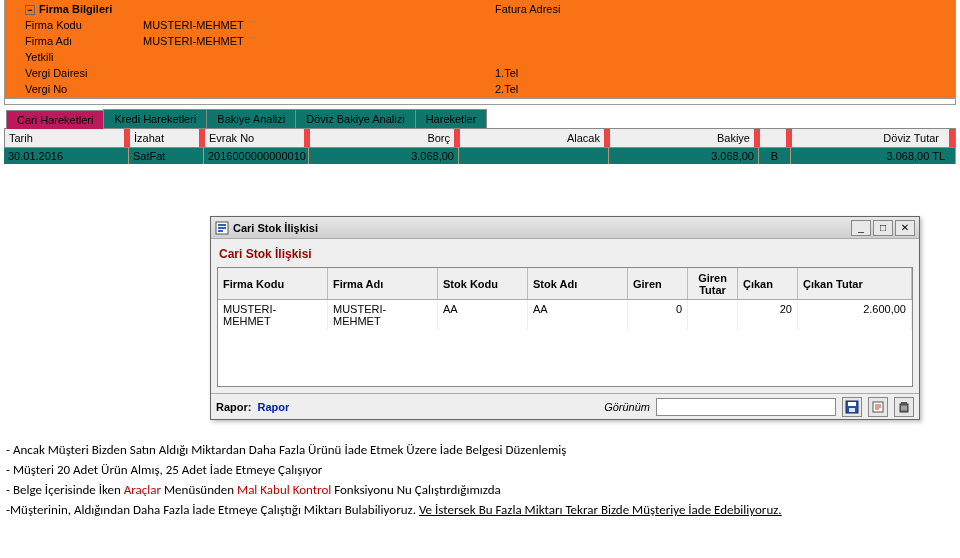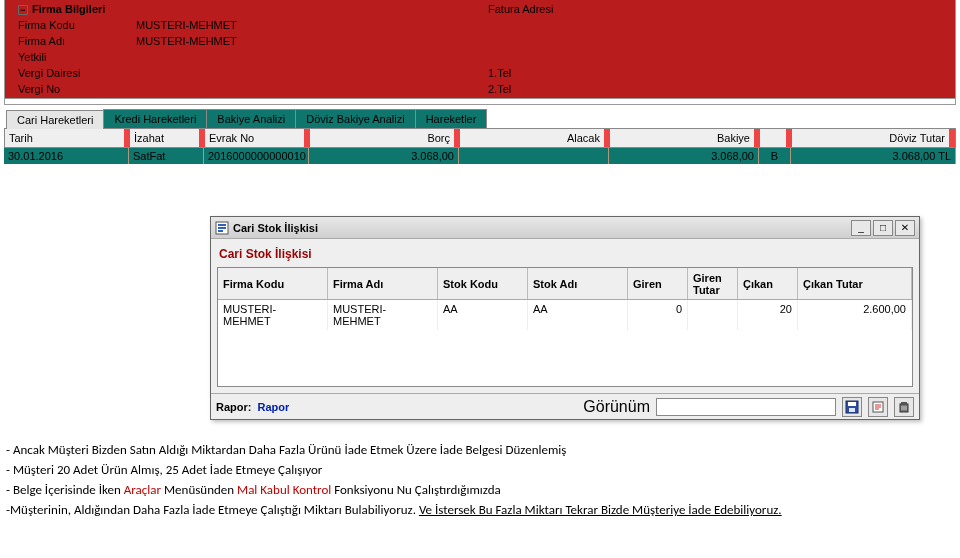--- a/index.html
+++ b/index.html
@@ -1,51 +1,51 @@
 <!DOCTYPE html>
 <html><head>
 <meta charset="utf-8">
 <style>
   * { box-sizing: border-box; margin: 0; padding: 0; }
   body { font-family: Tahoma, Arial, sans-serif; font-size: 11px; background: #fff; color: #000; }
   .outer { width: 960px; height: 558px; position: relative; }
 
   
-  .form-shell { border: 1px solid #999; border-top: none; margin: 0 4px; background: #b91c1c; padding: 1px 9px; }
+  .form-shell { border: 1px solid #999; border-top: none; margin: 0 4px; background: #f97316; padding: 1px 16px; }
   .form-cols { display: flex; }
   .col-left { flex: 0 0 470px; }
   .col-right { flex: 1; }
   .row { display: flex; align-items: center; height: 16px; padding: 0 4px; }
   .row .lbl { width: 118px; color: #000; }
   .row .val { flex: 1; }
   .section-header .lbl { font-weight: bold; }
   .treebox { display: inline-block; width: 10px; height: 10px; border: 1px solid #666; text-align: center; line-height: 8px; font-size: 9px; margin-right: 4px; }
   .col-right .lbl { width: 90px; }
 
   .thin-strip { height: 6px; border: 1px solid #999; border-top: none; margin: 0 4px; background: #fff; }
 
   
   .tabs-wrap { margin: 2px 4px 0 4px; }
   .tabstrip { display: flex; align-items: flex-end; border-bottom: 1px solid #888; padding-left: 2px; height: 22px; }
   .tab { padding: 3px 10px; font-size: 11px; background: #0f766e; border: 1px solid #888; border-bottom: none; margin-right: -1px; cursor: pointer; }
-  .tab.active { background: #e5e5e5; position: relative; top: 1px; }
+  .tab.active { background: #be185d; position: relative; top: 1px; }
   .grid-header { display: flex; border: 1px solid #888; border-top: none; background: #efefef; }
   .gh-cell { border-right: 6px solid #ef4444; padding: 3px 4px; font-size: 11px; }
   .grid-row { display: flex; background: #0f766e; color: #000; font-size: 11px; }
   .gr-cell { padding: 2px 4px; border-right: 1px solid #a99a80; }
 
   
   .c-tarih  { width: 125px; }
   .c-izahat { width: 75px; }
   .c-evrak  { width: 105px; }
   .c-borc   { width: 150px; text-align: right; }
   .c-alacak { width: 150px; text-align: right; }
   .c-bakiye { width: 150px; text-align: right; }
   .c-bspc   { width: 32px; text-align: center; }
-  .c-doviz  { flex: 1; text-align: right; padding-right: 4px; }
+  .c-doviz  { flex: 1; text-align: right; padding-right: 10px; }
 
   
   .inner-window { position: absolute; left: 210px; top: 216px; width: 710px; background: #ddd; border: 1px solid #666; box-shadow: 2px 2px 4px rgba(0,0,0,0.25); }
   .titlebar { display: flex; align-items: center; background: linear-gradient(#e8e8e8,#cfcfcf); border-bottom: 1px solid #aaa; padding: 2px 4px; height: 22px; }
   .titlebar .app-icon { width: 14px; height: 14px; margin-right: 4px; display: flex; align-items: center; justify-content: center; }
   .titlebar .app-icon svg { display: block; }
   .titlebar .ttl { font-weight: bold; font-size: 11px; flex: 1; }
   .winbtns { display: flex; gap: 2px; }
   .winbtn { width: 20px; height: 16px; background: #e8e8e8; border: 1px solid #888; font-size: 10px; line-height: 13px; text-align: center; cursor: pointer; font-family: Arial; }
 
@@ -55,30 +55,30 @@
   .ig-head { display: flex; background: #efefef; border-bottom: 1px solid #aaa; height: 32px; }
   .ig-head .igh { font-weight: bold; font-size: 11px; padding: 3px 5px; border-right: 1px solid #bbb; color: #000; line-height: 12px; display: flex; align-items: center; }
   .ig-row { display: flex; font-size: 11px; }
   .ig-row .igc { padding: 3px 5px; border-right: 1px solid #eee; }
 
   .i-firma-kodu { width: 110px; }
   .i-firma-adi  { width: 110px; }
   .i-stok-kodu  { width: 90px; }
   .i-stok-adi   { width: 100px; }
   .i-giren      { width: 60px; text-align: right; }
-  .i-giren-t    { width: 50px; text-align: left; }
+  .i-giren-t    { width: 50px; text-align: center; }
   .i-cikan      { width: 60px; text-align: right; }
   .i-cikan-t    { flex: 1; text-align: right; padding-right: 8px; }
 
   .inner-footer { display: flex; align-items: center; background: #eee; border-top: 1px solid #aaa; padding: 3px 5px; height: 26px; gap: 6px; }
   .inner-footer .rapor-lbl { font-weight: bold; }
   .inner-footer .rapor-val { color: #0020aa; font-weight: bold; }
   .inner-footer .spacer { flex: 1; }
   .inner-footer .f-input { width: 180px; height: 18px; border: 1px solid #888; background: #fff; padding: 0 3px; font-size: 11px; }
-  .inner-footer .f-lbl { font-size: 16px; }
+  .inner-footer .f-lbl { font-size: 11px; font-style: italic; }
   .icon-btn { width: 20px; height: 20px; border: 1px solid #888; background: #e7e7e7; cursor: pointer; display: inline-flex; align-items: center; justify-content: center; padding: 0; }
   .icon-btn svg { display: block; }
 
   
   .para-block { position: absolute; left: 6px; top: 440px; right: 2px; font-family: Calibri, Arial, sans-serif; font-size: 13px; line-height: 19px; }
   .para-block p { margin: 0 0 1px 0; }
   .red { color: #c00000; }
 </style>
 </head>
 <body>

